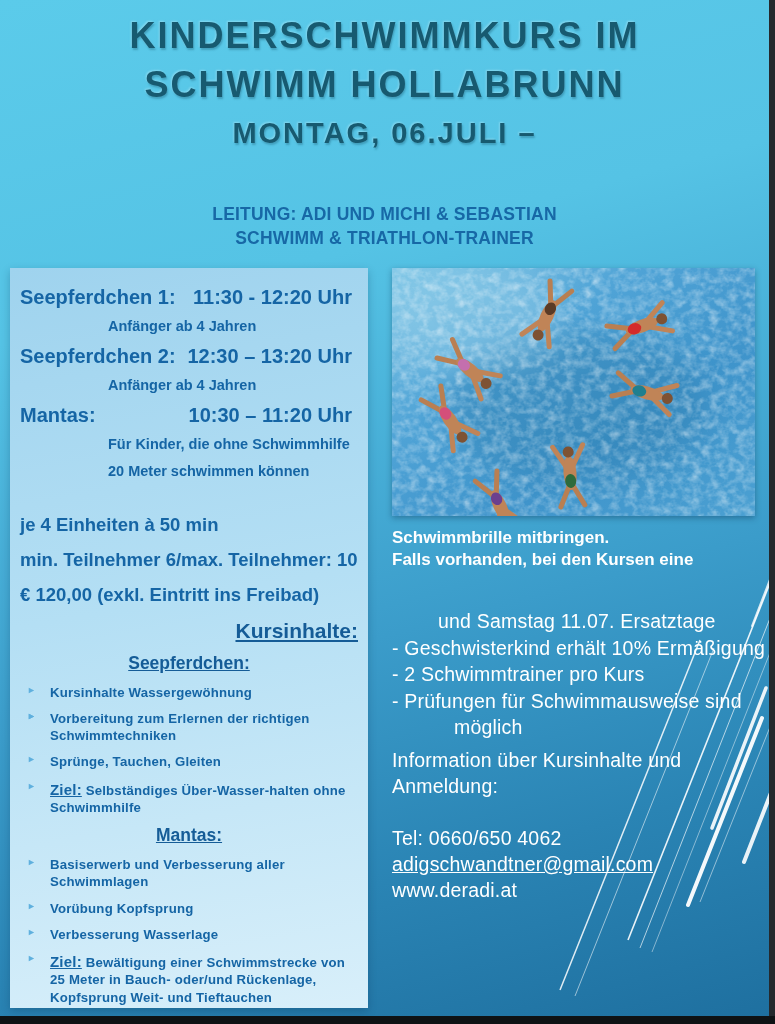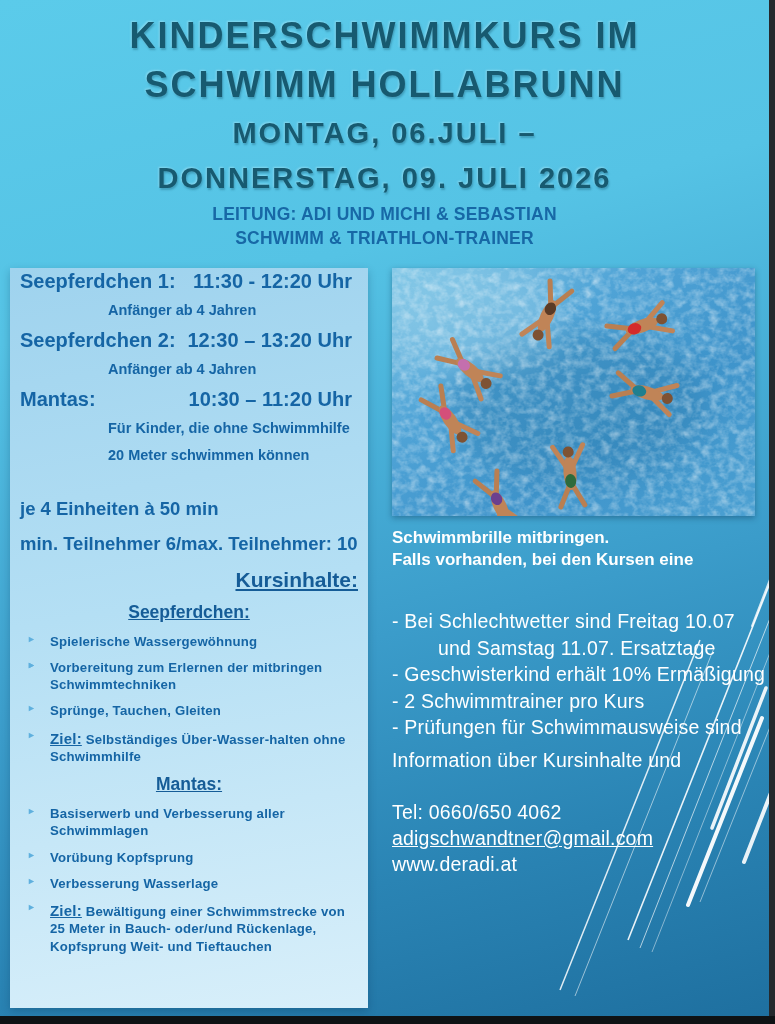--- a/index.html
+++ b/index.html
@@ -11,21 +11,21 @@
   
   .hdr{position:absolute;top:12px;left:0;width:769px;text-align:center;color:#175a70;}
   .hdr .t1{font-size:36px;font-weight:bold;letter-spacing:2px;line-height:1.35;
            text-shadow:1px 2px 2px rgba(12,70,92,.30), -1px -1px 2px rgba(170,230,245,.55);}
   .hdr .t2{font-size:29px;font-weight:bold;letter-spacing:2px;line-height:1.4;margin-top:4px;
            text-shadow:1px 2px 2px rgba(12,70,92,.30), -1px -1px 2px rgba(170,230,245,.55);}
   .leitung{position:absolute;top:203px;left:0;width:769px;text-align:center;color:#1768a6;
            font-size:17.5px;font-weight:bold;line-height:1.35;letter-spacing:.2px;}
   
   .panel{position:absolute;left:10px;top:268px;width:358px;height:740px;box-sizing:border-box;
-         padding:2px 10px 8px 10px;overflow:hidden;
+         padding:18px 10px 8px 10px;overflow:hidden;
          background:linear-gradient(170deg,#9fd3ee 0%,#b4dff4 45%,#d8effa 100%);
          box-shadow:0 3px 8px rgba(0,40,70,.25);color:#1565a5;}
   .srow{display:flex;justify-content:space-between;font-size:20px;font-weight:bold;
         padding-right:6px;margin-bottom:9px;}
   .snote{font-size:14.5px;font-weight:bold;margin-left:88px;margin-bottom:11px;}
   .gap26{height:24px;}
   .detail{font-size:18.5px;font-weight:bold;margin-bottom:13px;}
   .chead{font-size:21px;font-weight:bold;text-align:right;text-decoration:underline;
          margin:4px 0 10px 0;color:#155c97;}
   .shead{font-size:17.5px;font-weight:bold;text-align:center;text-decoration:underline;
@@ -53,21 +53,20 @@
   .edge-right{position:absolute;top:0;right:0;width:6px;height:1024px;background:#24292d;}
   .edge-bottom{position:absolute;left:0;bottom:0;width:775px;height:8px;background:#0e1214;}
 </style>
 </head>
 <body>
 
 <div class="hdr">
   <div class="t1">KINDERSCHWIMMKURS IM</div>
   <div class="t1">SCHWIMM HOLLABRUNN</div>
   <div class="t2">MONTAG, 06.JULI –</div>
-  <div class="t2">DONNERSTAG, 09. JULI 2026</div>
 </div>
 <div class="leitung">
   <div>LEITUNG: ADI UND MICHI &amp; SEBASTIAN</div>
   <div>SCHWIMM &amp; TRIATHLON-TRAINER</div>
 </div>
 
 <div class="panel">
   <div class="srow">
     <span>Seepferdchen 1:</span>
     <span>11:30 -  12:20 Uhr</span>
@@ -83,27 +82,28 @@
   <div class="srow">
     <span>Mantas:</span>
     <span>10:30 – 11:20 Uhr</span>
   </div>
   <div class="snote">Für Kinder, die ohne Schwimmhilfe</div>
   <div class="snote">20 Meter schwimmen können</div>
 
   <div class="gap26"></div>
   <div class="detail">je 4 Einheiten à 50 min</div>
   <div class="detail">min. Teilnehmer 6/max. Teilnehmer: 10</div>
+  <div class="detail">€  120,00 (exkl. Eintritt ins Freibad)</div>
 
   <div class="chead">Kursinhalte:</div>
   <div class="shead">Seepferdchen:</div>
 
-  <div class="blt"><span class="arr">►</span><span>Spielerische  Wassergewöhnung</span></div>
+  <div class="blt"><span class="arr">►</span><span>Kursinhalte  Wassergewöhnung</span></div>
   <div class="blt"><span class="arr">►</span></div>
-  <div class="blt"><span class="arr">►</span><span>Vorbereitung zum Erlernen der mitbringen Schwimmtechniken</span></div>
+  <div class="blt"><span class="arr">►</span><span>Vorbereitung zum Erlernen der richtigen Schwimmtechniken</span></div>
   <div class="blt"><span class="arr">►</span><span>Sprünge, Tauchen, Gleiten</span></div>
   <div class="blt"><span class="arr">►</span><span class="ziel-lbl">Ziel:</span><span> Selbständiges Über-Wasser-halten ohne Schwimmhilfe</span></div>
 
   <div class="shead">Mantas:</div>
 
   <div class="blt"><span class="arr">►</span><span>Basiserwerb und Verbesserung aller Schwimmlagen</span></div>
   <div class="blt"><span class="arr">►</span><span>Vorübung Kopfsprung</span></div>
   <div class="blt"><span class="arr">►</span><span>Verbesserung Wasserlage</span></div>
   <div class="blt"><span class="arr">►</span><span class="ziel-lbl">Ziel:</span><span> Bewältigung einer Schwimmstrecke von 25 Meter in Bauch- oder/und Rückenlage, Kopfsprung Weit- und Tieftauchen</span></div>
 
@@ -168,30 +168,31 @@
       </g>
   </svg>
 </div>
 
 <div class="caption">
   <div>Schwimmbrille mitbringen.</div>
   <div>Falls vorhanden, bei den Kursen eine</div>
 </div>
 
 <div class="info">
-  <div>- Bei Schlechtwetter sind Freitag 10.07</div>
   <div class="ind1">und Samstag 11.07. Ersatztage</div>
   <div>- Geschwisterkind erhält 10% Ermäßigung</div>
   <div>- 2 Schwimmtrainer pro Kurs</div>
   <div>- Prüfungen für Schwimmausweise sind</div>
+  <div class="ind2">möglich</div>
 </div>
 
 <div class="contact">
   <div class="blk">
     <div>Information über Kursinhalte und</div>
+    <div>Anmeldung:</div>
   </div>
   <div>Tel: 0660/650 4062</div>
   <div><a>adigschwandtner@gmail.com</a></div>
   <div>www.deradi.at</div>
 </div>
 
 <svg class="streaks" width="775" height="1024" viewBox="0 0 775 1024" xmlns="http://www.w3.org/2000/svg">
   <g stroke="#ffffff" fill="none">
     <line x1="560" y1="990" x2="700" y2="640" stroke-width="1.5" opacity="0.85"></line>
     <line x1="575" y1="996" x2="714" y2="648" stroke-width="1" opacity="0.55"></line>

